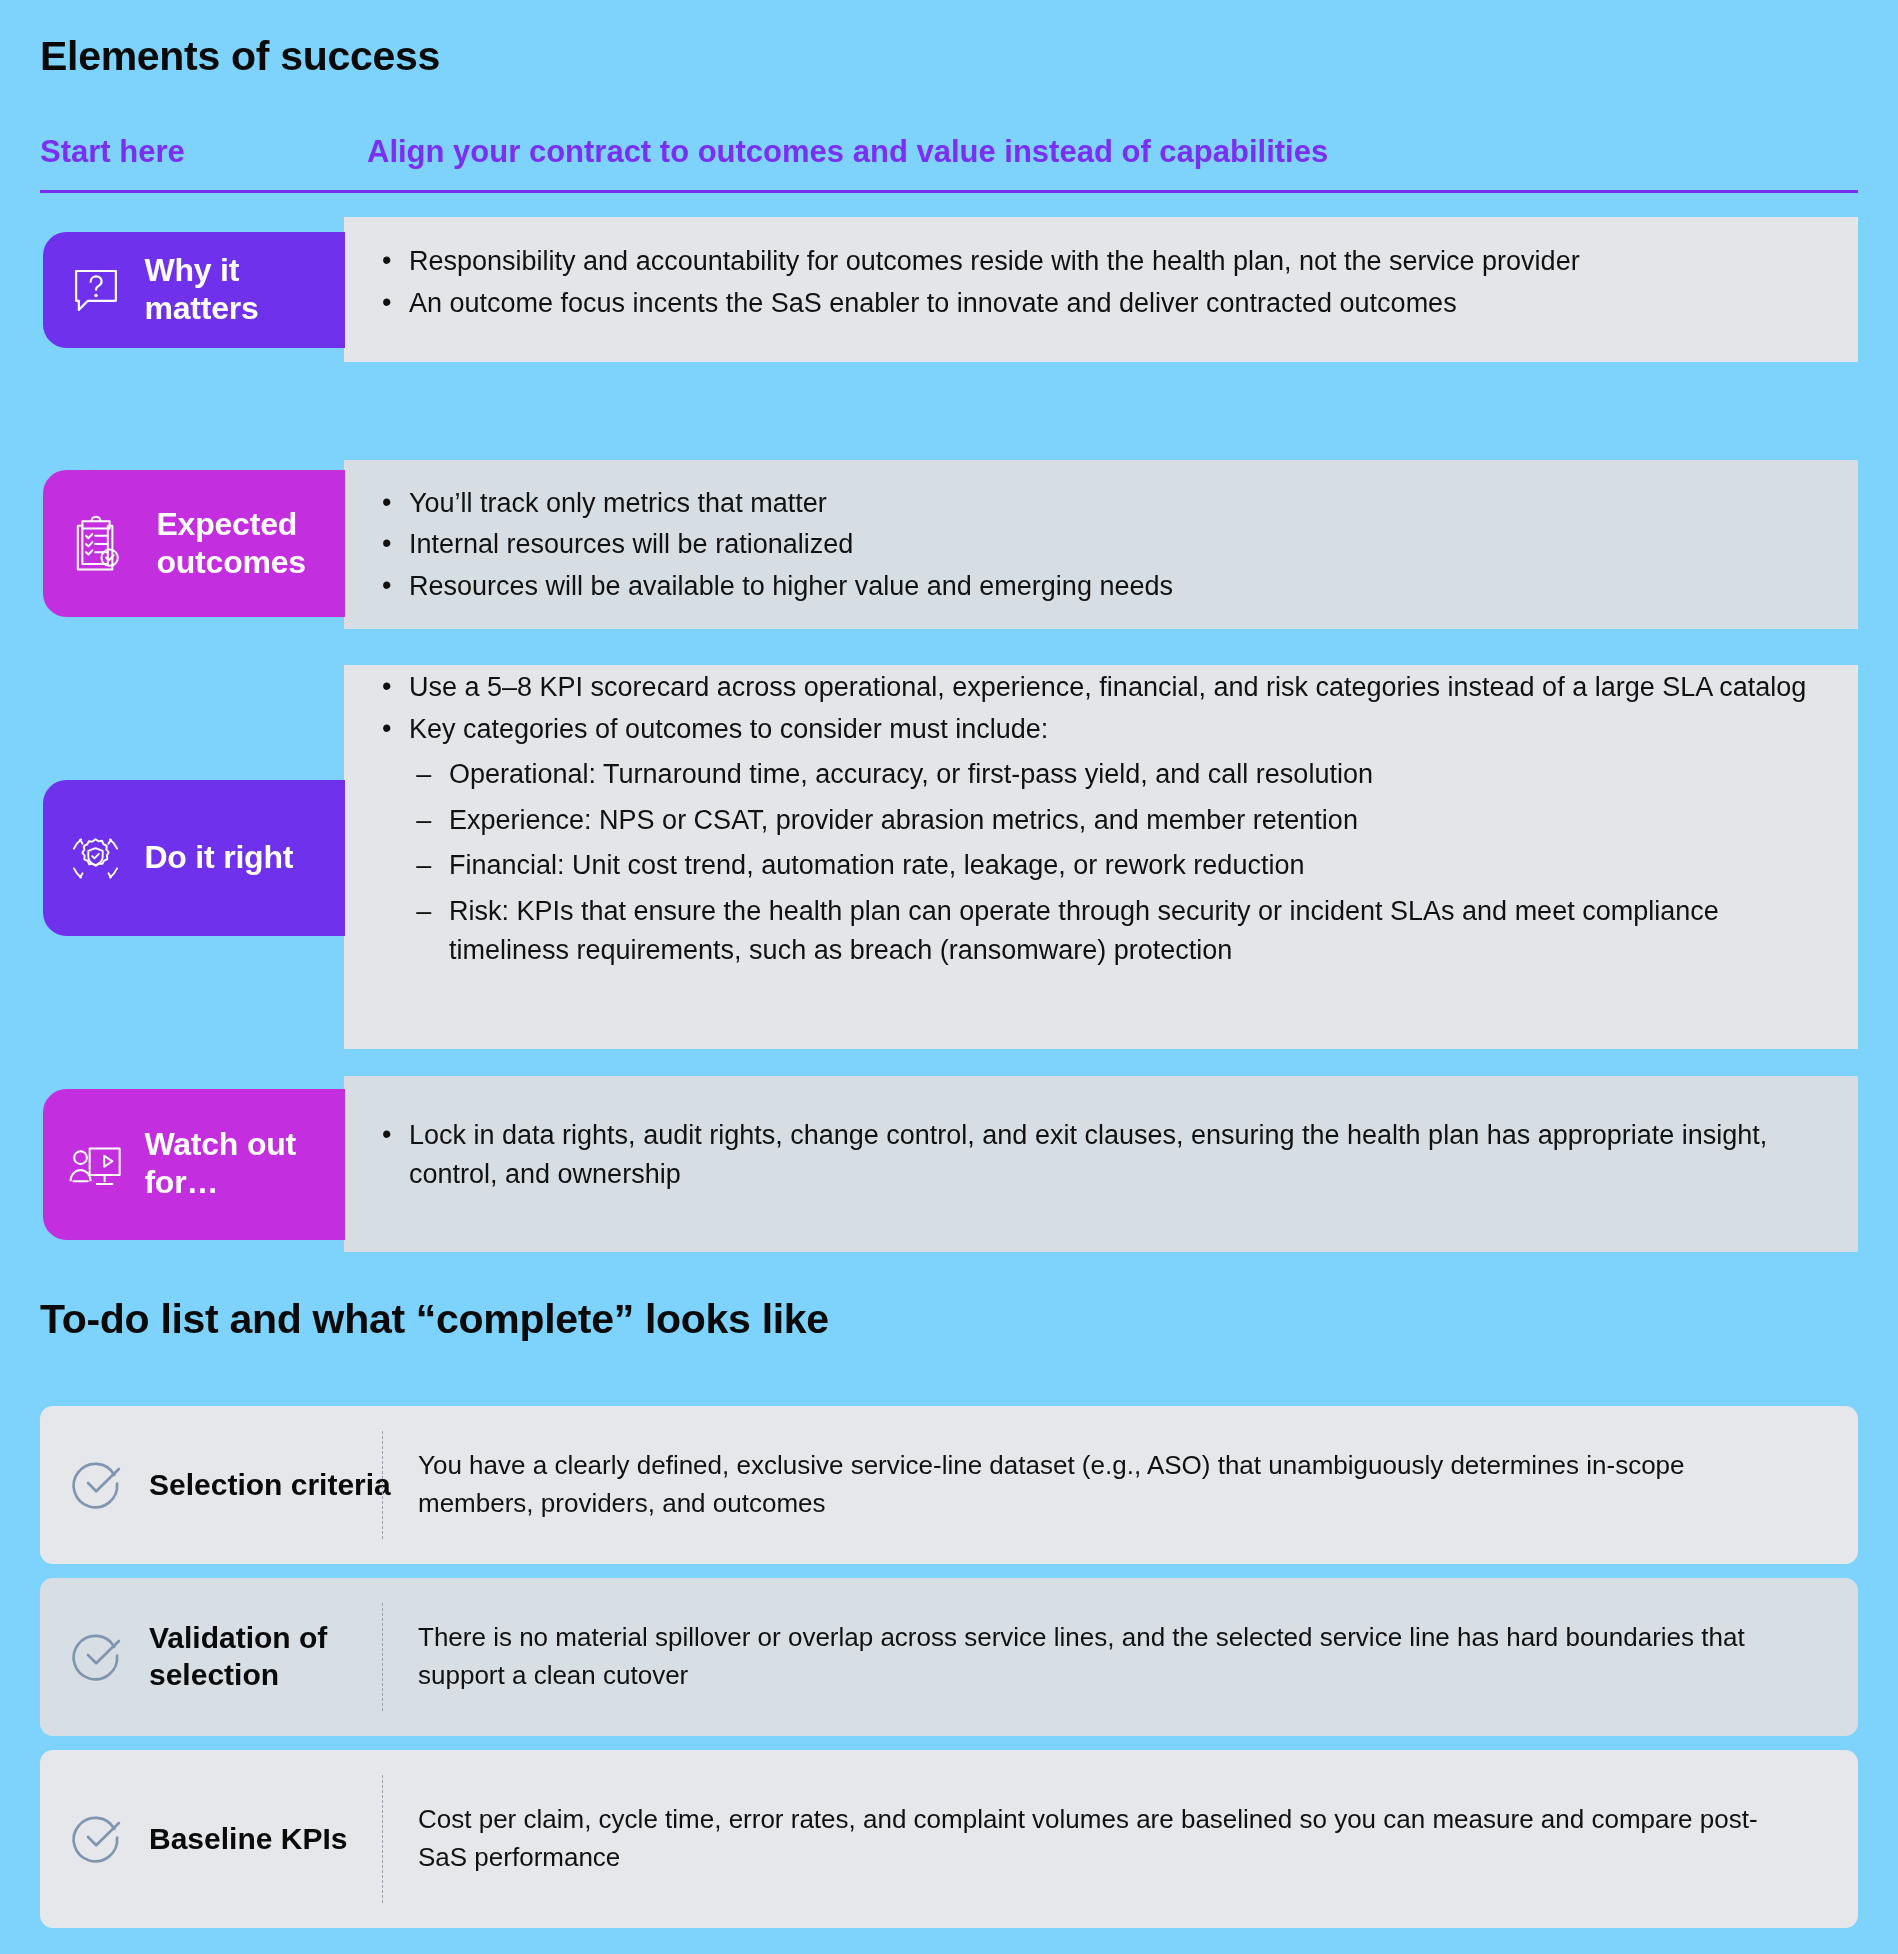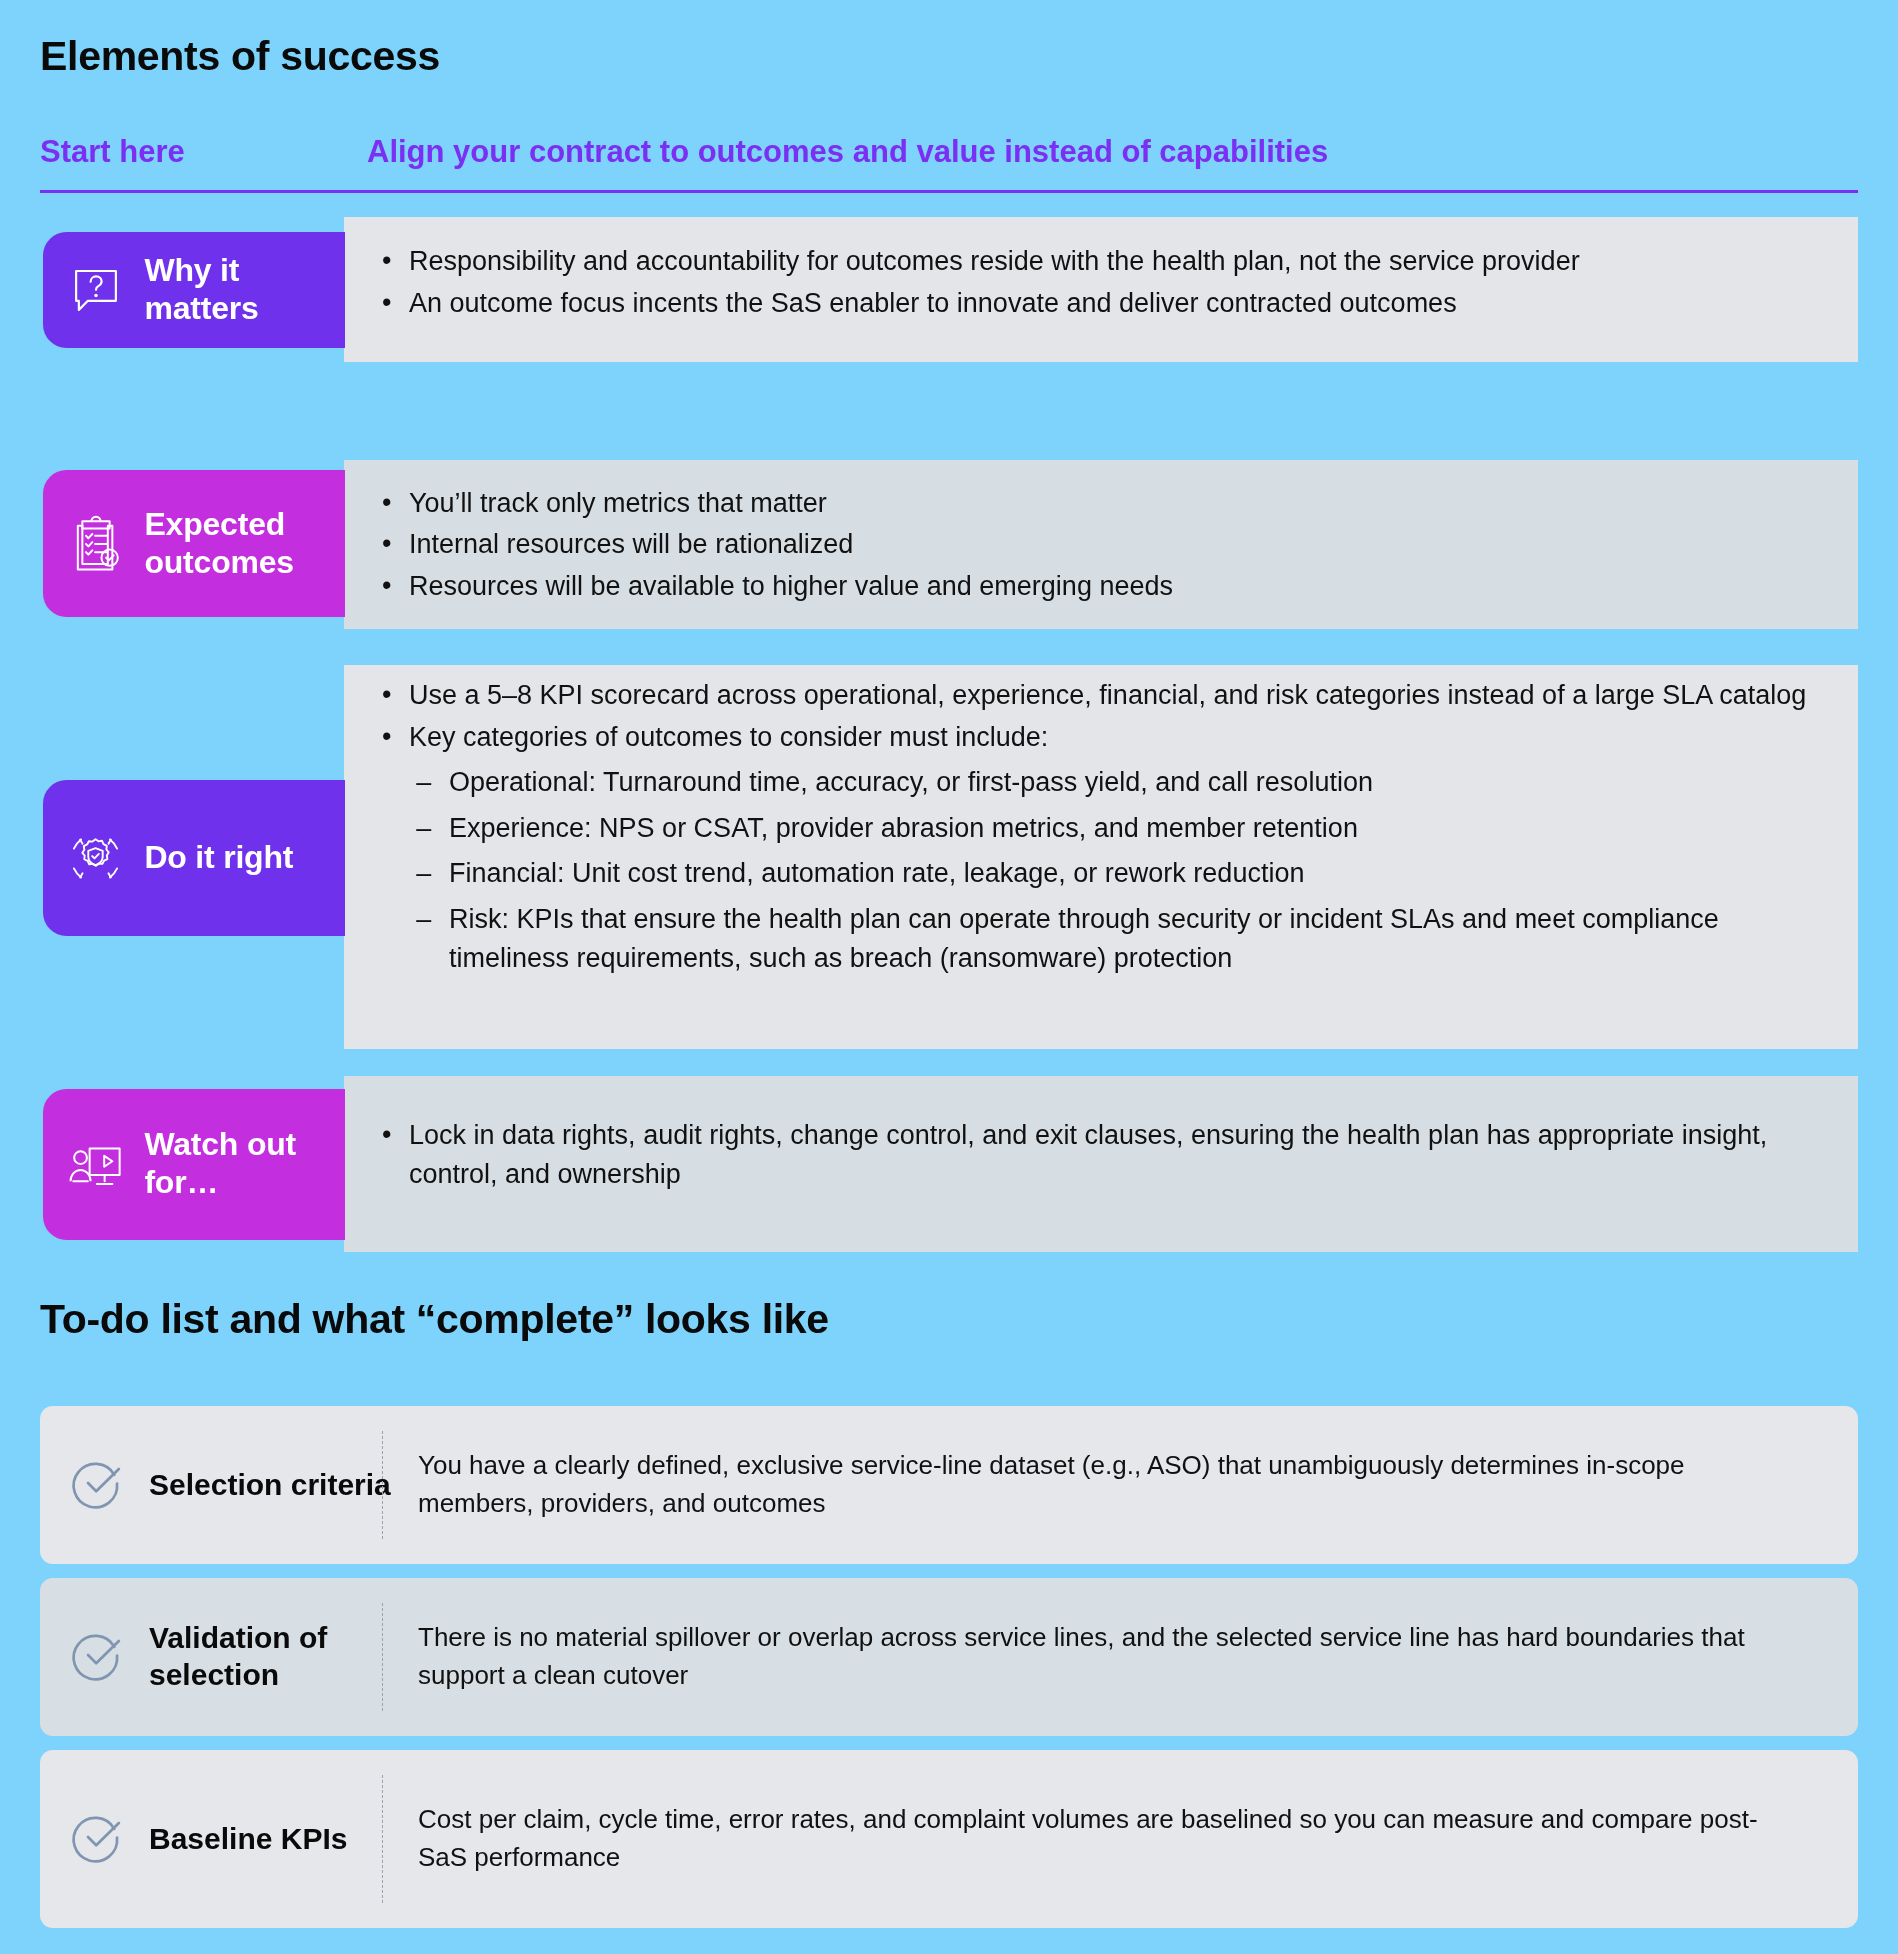--- a/index.html
+++ b/index.html
@@ -219,21 +219,21 @@
       <div class="badge-label"><span>Why it matters</span></div>
     </div>
     <div class="bullets" style="top:25px;">
       <div class="bullet">Responsibility and accountability for outcomes reside with the health plan, not the service provider</div>
       <div class="bullet">An outcome focus incents the SaS enabler to innovate and deliver contracted outcomes</div>
     </div>
   </div>
 
   <div class="row" style="top:460px; width:1858px; height:169px;">
     <div class="panel blue"></div>
-    <div class="badge magenta" style="top:10px; height:147px;">
+    <div class="badge magenta" style="top:10px; height:147px;gap:12px;">
       <div class="badge-icon">
         <svg width="60" height="60" viewBox="0 0 66 66" fill="none" stroke="#ffffff" stroke-width="2.2">
           <path d="M13 13h5v42h28V13h5v48H13z" stroke-linejoin="round"></path>
           <path d="M18 8h30v8H18z" stroke-linejoin="round"></path>
           <path d="M28 8c0-3 2.2-5 5-5s5 2 5 5" stroke-linejoin="round"></path>
           <path d="M22 24l2.6 2.6L29 22M32 24h13M22 33l2.6 2.6L29 31M32 33h13M22 42l2.6 2.6L29 40M32 42h13" stroke-linecap="round" stroke-linejoin="round"></path>
           <circle cx="48" cy="48" r="9"></circle>
           <path d="M44 48l3 3 5.5-5.5" stroke-linecap="round" stroke-linejoin="round"></path>
         </svg>
       </div>
@@ -253,21 +253,21 @@
         <svg width="63" height="63" viewBox="0 0 70 70" fill="none" stroke="#ffffff" stroke-width="2.1">
           <path d="M11 24a27 27 0 0 1 8-10M59 24a27 27 0 0 0-8-10M11 46a27 27 0 0 0 8 10M59 46a27 27 0 0 1-8 10" stroke-linecap="round"></path>
           <path d="M18 14l2.6 4.6M52 14l-2.6 4.6M18 56l2.6-4.6M52 56l-2.6-4.6" stroke-linecap="round"></path>
           <path d="M35 13.5l3.3 2.4 4-.6 1.6 3.8 3.6 1.9-.4 4 2.6 3.1-2.1 3.5.6 4-3.6 1.8-1.9 3.6-4-.4-3.3 2.5-3.4-2.2-4 .5-1.8-3.7-3.7-1.9.5-4-2.6-3.1 2.2-3.5-.6-4 3.7-1.8 1.9-3.6 4 .4z" stroke-linejoin="round"></path>
           <path d="M35 23.5l8 3v6.5c0 4.3-3.3 7.8-8 9.5-4.7-1.7-8-5.2-8-9.5V26.5z" stroke-linejoin="round"></path>
           <path d="M31.3 32.3l2.6 2.6 4.8-5" stroke-linecap="round" stroke-linejoin="round"></path>
         </svg>
       </div>
       <div class="badge-label"><span>Do it right</span></div>
     </div>
-    <div class="bullets" style="top:11px;">
+    <div class="bullets" style="top:3px;">
       <div class="bullet">Use a 5–8 KPI scorecard across operational, experience, financial, and risk categories instead of a large SLA catalog</div>
       <div class="bullet">Key categories of outcomes to consider must include:</div>
       <div class="sub"><b>Operational:</b><span> Turnaround time, accuracy, or first-pass yield, and call resolution</span></div>
       <div class="sub"><b>Experience:</b><span> NPS or CSAT, provider abrasion metrics, and member retention</span></div>
       <div class="sub"><b>Financial:</b><span> Unit cost trend, automation rate, leakage, or rework reduction</span></div>
       <div class="sub"><b>Risk:</b><span> KPIs that ensure the health plan can operate through security or incident SLAs and meet compliance timeliness requirements, such as breach (ransomware) protection</span></div>
     </div>
   </div>
 
   <div class="row" style="top:1076px; width:1858px; height:176px;">

